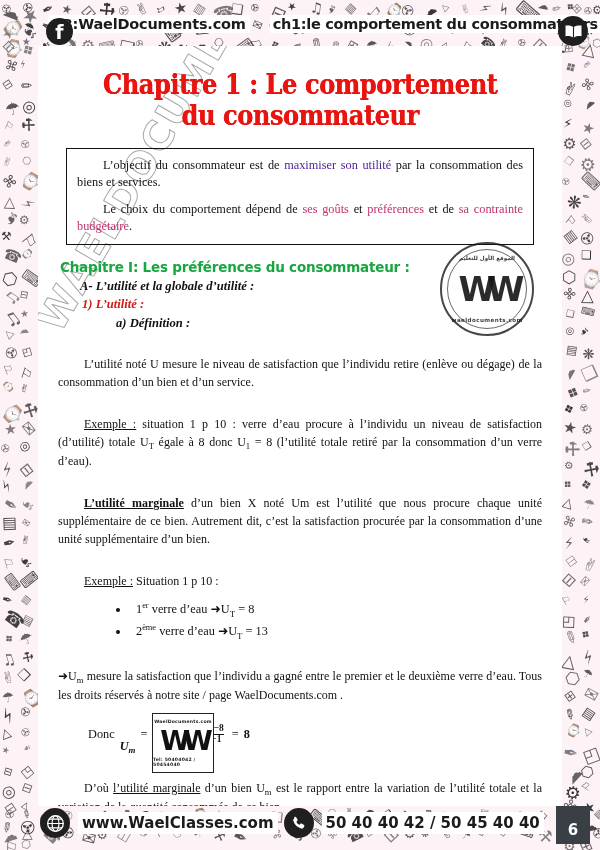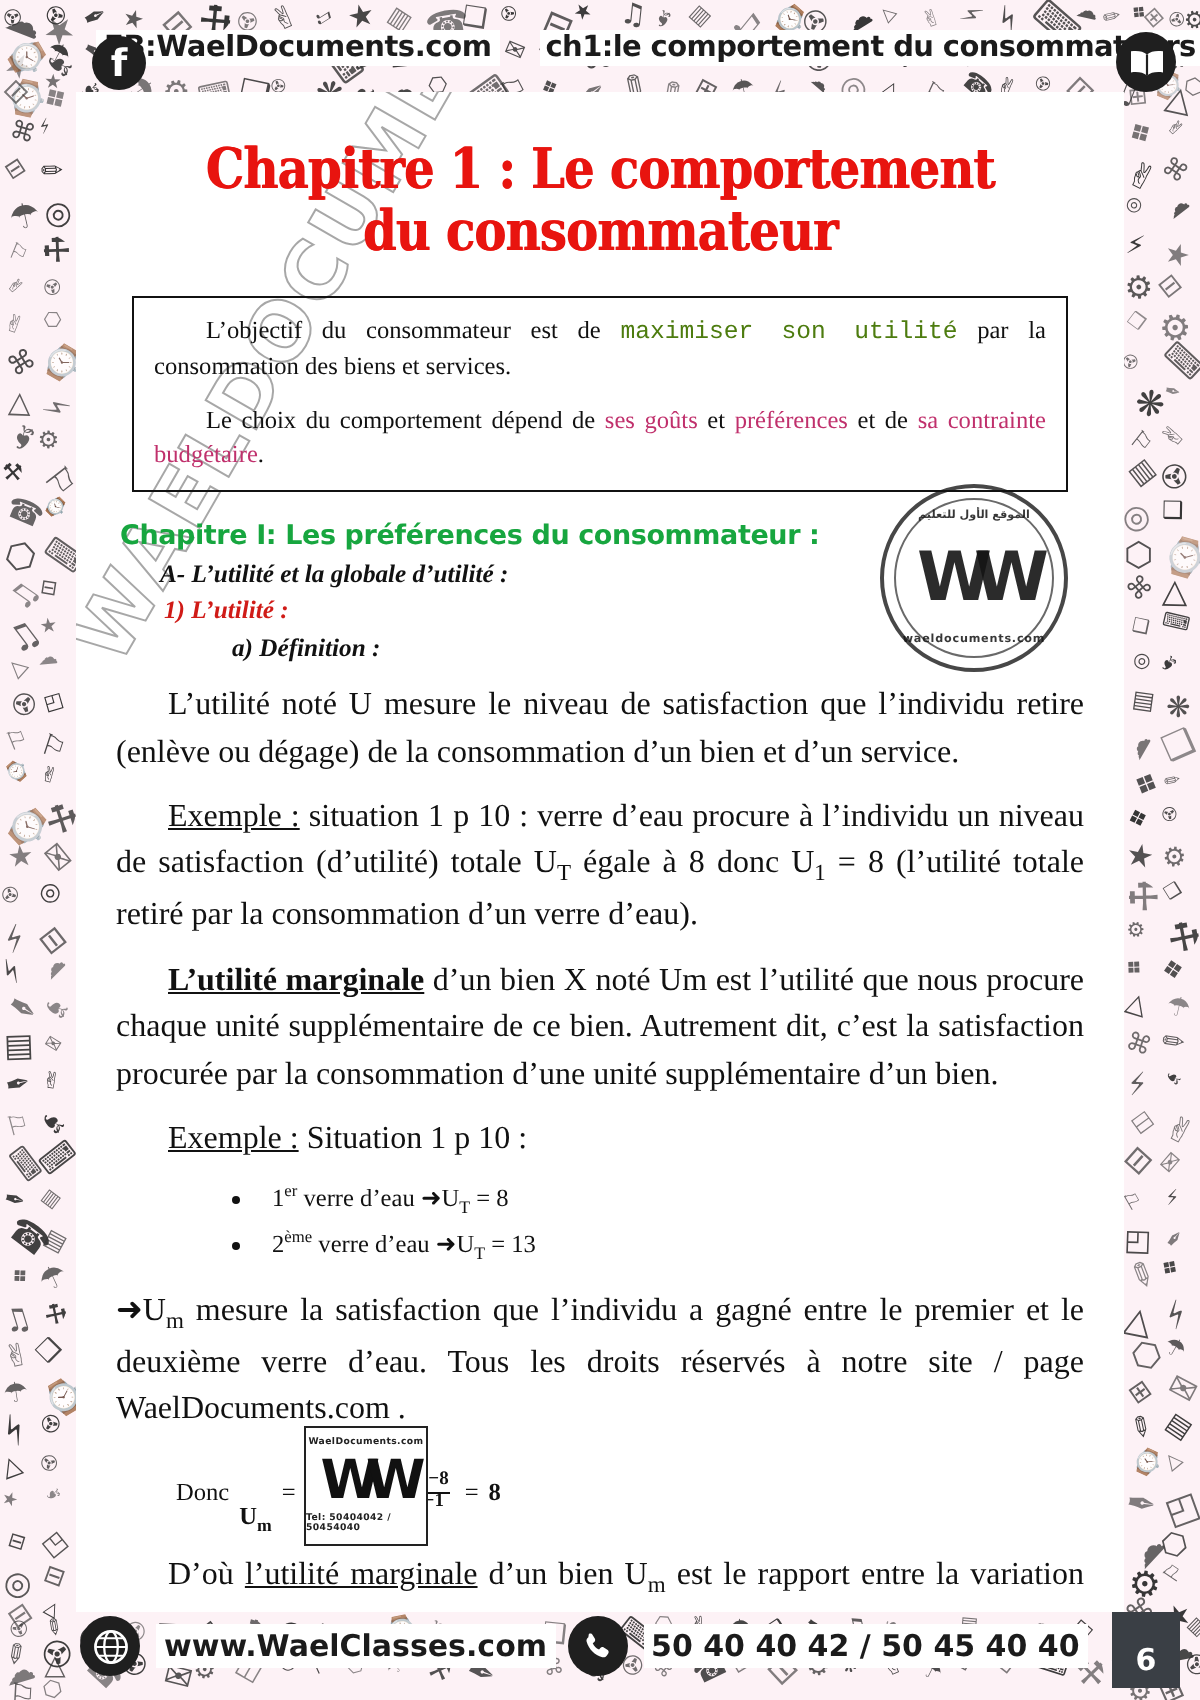--- a/index.html
+++ b/index.html
@@ -140,21 +140,21 @@
   .intro-box{
     margin:16px 8px 0 8px;
     border:1.2px solid #111;
     padding:8px 10px 9px 10px;
     font-size:12.3px;
     line-height:1.42;
     text-align:justify;
   }
   .intro-box p{ margin:0; text-indent:26px; }
   .intro-box p + p{ margin-top:9px; }
-  .g{ color:#4d7c0f;font-family:Liberation Mono, monospace; }
+  .g{ color:#4c1d95; }
   .m{ color:#c0306c; }
 
   .sec-h1{
     color:#17a63f;
     font-family:"DejaVu Sans", sans-serif;
     font-weight:bold;
     font-size:13.5px;
     margin:14px 0 0 2px;
     letter-spacing:-.2px;
   }
@@ -170,22 +170,22 @@
   .sec-ab{
     font-weight:bold; font-style:italic;
     font-size:12.6px; margin:4px 0 0 58px;
   }
   .sec-b, .sec-c{
     font-weight:bold; font-style:italic;
     font-size:13px; margin:12px 0 0 58px;
   }
 
   p.body{
-    margin:9px 0 0 0;
-    font-size:16px;
+    margin:25px 0 0 0;
+    font-size:12px;
     line-height:1.46;
     text-align:justify;
     text-indent:26px;
   }
   p.body.noind{ text-indent:0; }
   .u{ text-decoration:underline; }
   .ub{ text-decoration:underline; font-weight:bold; }
   sub{ font-size:.72em; }
   .arrow{ font-family:"DejaVu Sans", sans-serif; font-weight:bold; }
 
@@ -659,21 +659,21 @@
 
     <ul class="bullets" id="bullet-list">
         <li><span>1</span><sup>er</sup><span> verre d’eau </span><span class="arrow">➜</span><span>U</span><sub>T</sub><span> = 8</span></li>
         <li><span>2</span><sup>ème</sup><span> verre d’eau </span><span class="arrow">➜</span><span>U</span><sub>T</sub><span> = 13</span></li>
       </ul>
 
     <p class="body noind"><span class="arrow">➜</span><span>U</span><sub>m</sub><span> mesure la satisfaction que l’individu a gagné entre le premier et le deuxième verre d’eau. Tous les droits réservés à notre site / page WaelDocuments.com .</span></p>
 
     <div class="donc-line">
       <span>Donc</span>
-      <span style="font-weight:bold;margin-top:24px;"><span>U</span><sub>m</sub></span>
+      <span style="font-style:italic;font-weight:bold;margin-top:24px;"><span>U</span><sub>m</sub></span>
       <span>=</span>
       <span class="frac">
         <span class="num">U₂−U₁</span>
         <span class="den">Q₂−Q₁</span>
       </span>
       <span>=</span>
       <span class="frac">
         <span class="num">13−8</span>
         <span class="den">2−1</span>
       </span>

